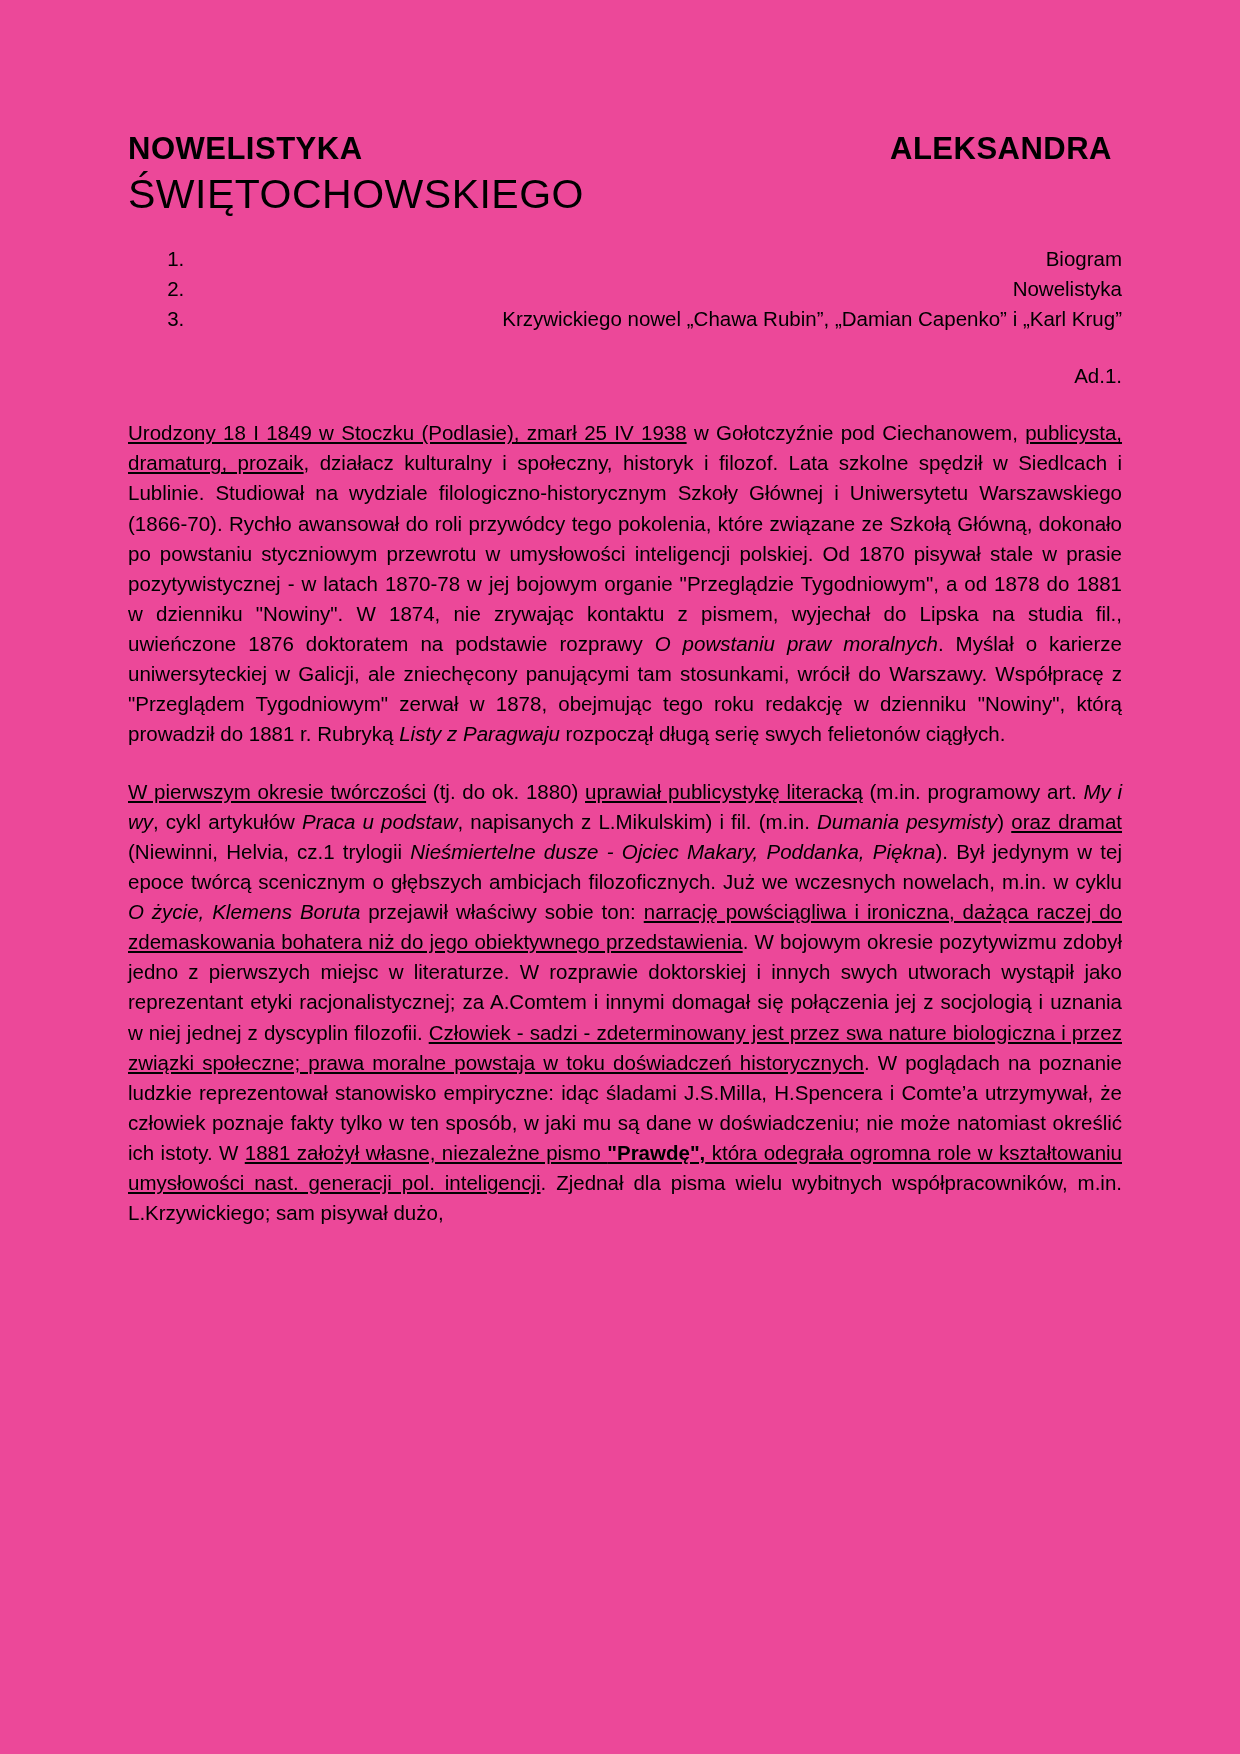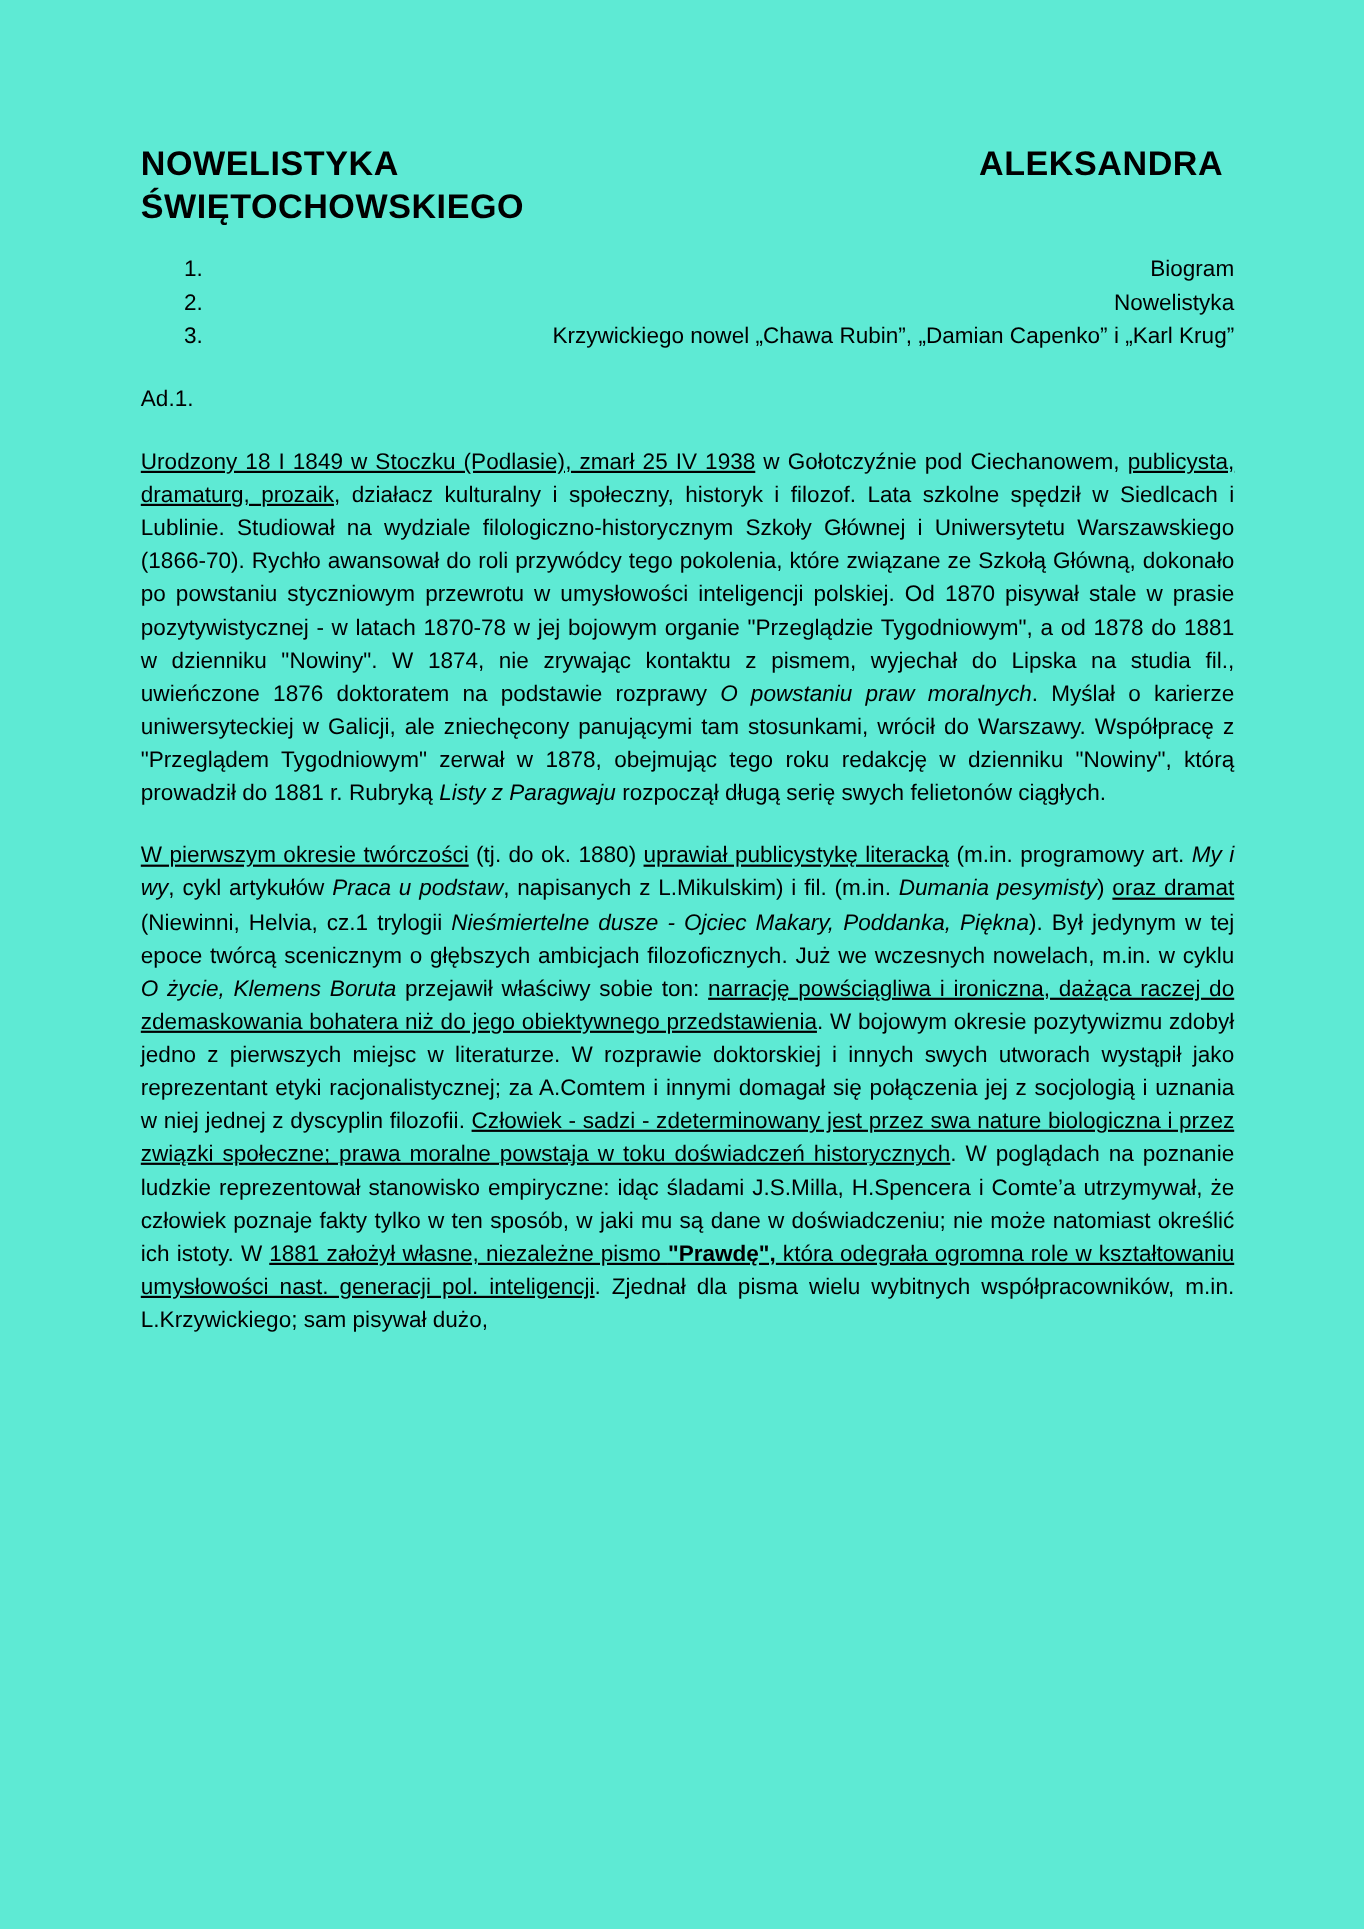--- a/index.html
+++ b/index.html
@@ -11,38 +11,38 @@
     width: 1240px;
     height: 1754px;
     font-family: "Liberation Sans", sans-serif;
     color: #000000;
     overflow: hidden;
   }
   .page {
     position: relative;
     width: 1240px;
     height: 1754px;
-    background: #5eead4;
+    background: #ec4899;
     box-sizing: border-box;
     padding: 128px 118px 0 128px;
   }
   .doc-title {
     display: flex;
     justify-content: space-between;
     align-items: baseline;
     font-size: 31px;
     font-weight: bold;
     letter-spacing: 0.5px;
     line-height: 1.33;
   }
   .doc-title-left { white-space: nowrap; }
   .doc-title-right { white-space: nowrap; margin-right: 10px; }
   .doc-title-second {
-    font-size: 31px;
-    font-weight: bold;
+    font-size: 41px;
+    font-weight: normal;
     letter-spacing: 0.5px;
     line-height: 1.33;
     margin-top: -2px;
   }
   ol.toc {
     margin: 22px 0 0 0;
     padding-left: 62px;
     font-size: 20.5px;
     line-height: 1.47;
     list-style-position: outside;
@@ -53,21 +53,21 @@
   }
   p.body-par {
     font-size: 20.5px;
     line-height: 1.47;
     margin: 0;
     text-align: justify;
     text-justify: inter-word;
     hyphens: none;
   }
   p.par-gap { margin-top: 27px; }
-  p.tight { text-align: left; }
+  p.tight { text-align: right; }
   .u { text-decoration: underline; text-underline-offset: 2px; }
   .i { font-style: italic; }
   .bu { font-weight: bold; text-decoration: underline; text-underline-offset: 2px; }
 </style>
 </head>
 <body>
 
 <div class="page">
 
   <div class="doc-title">

